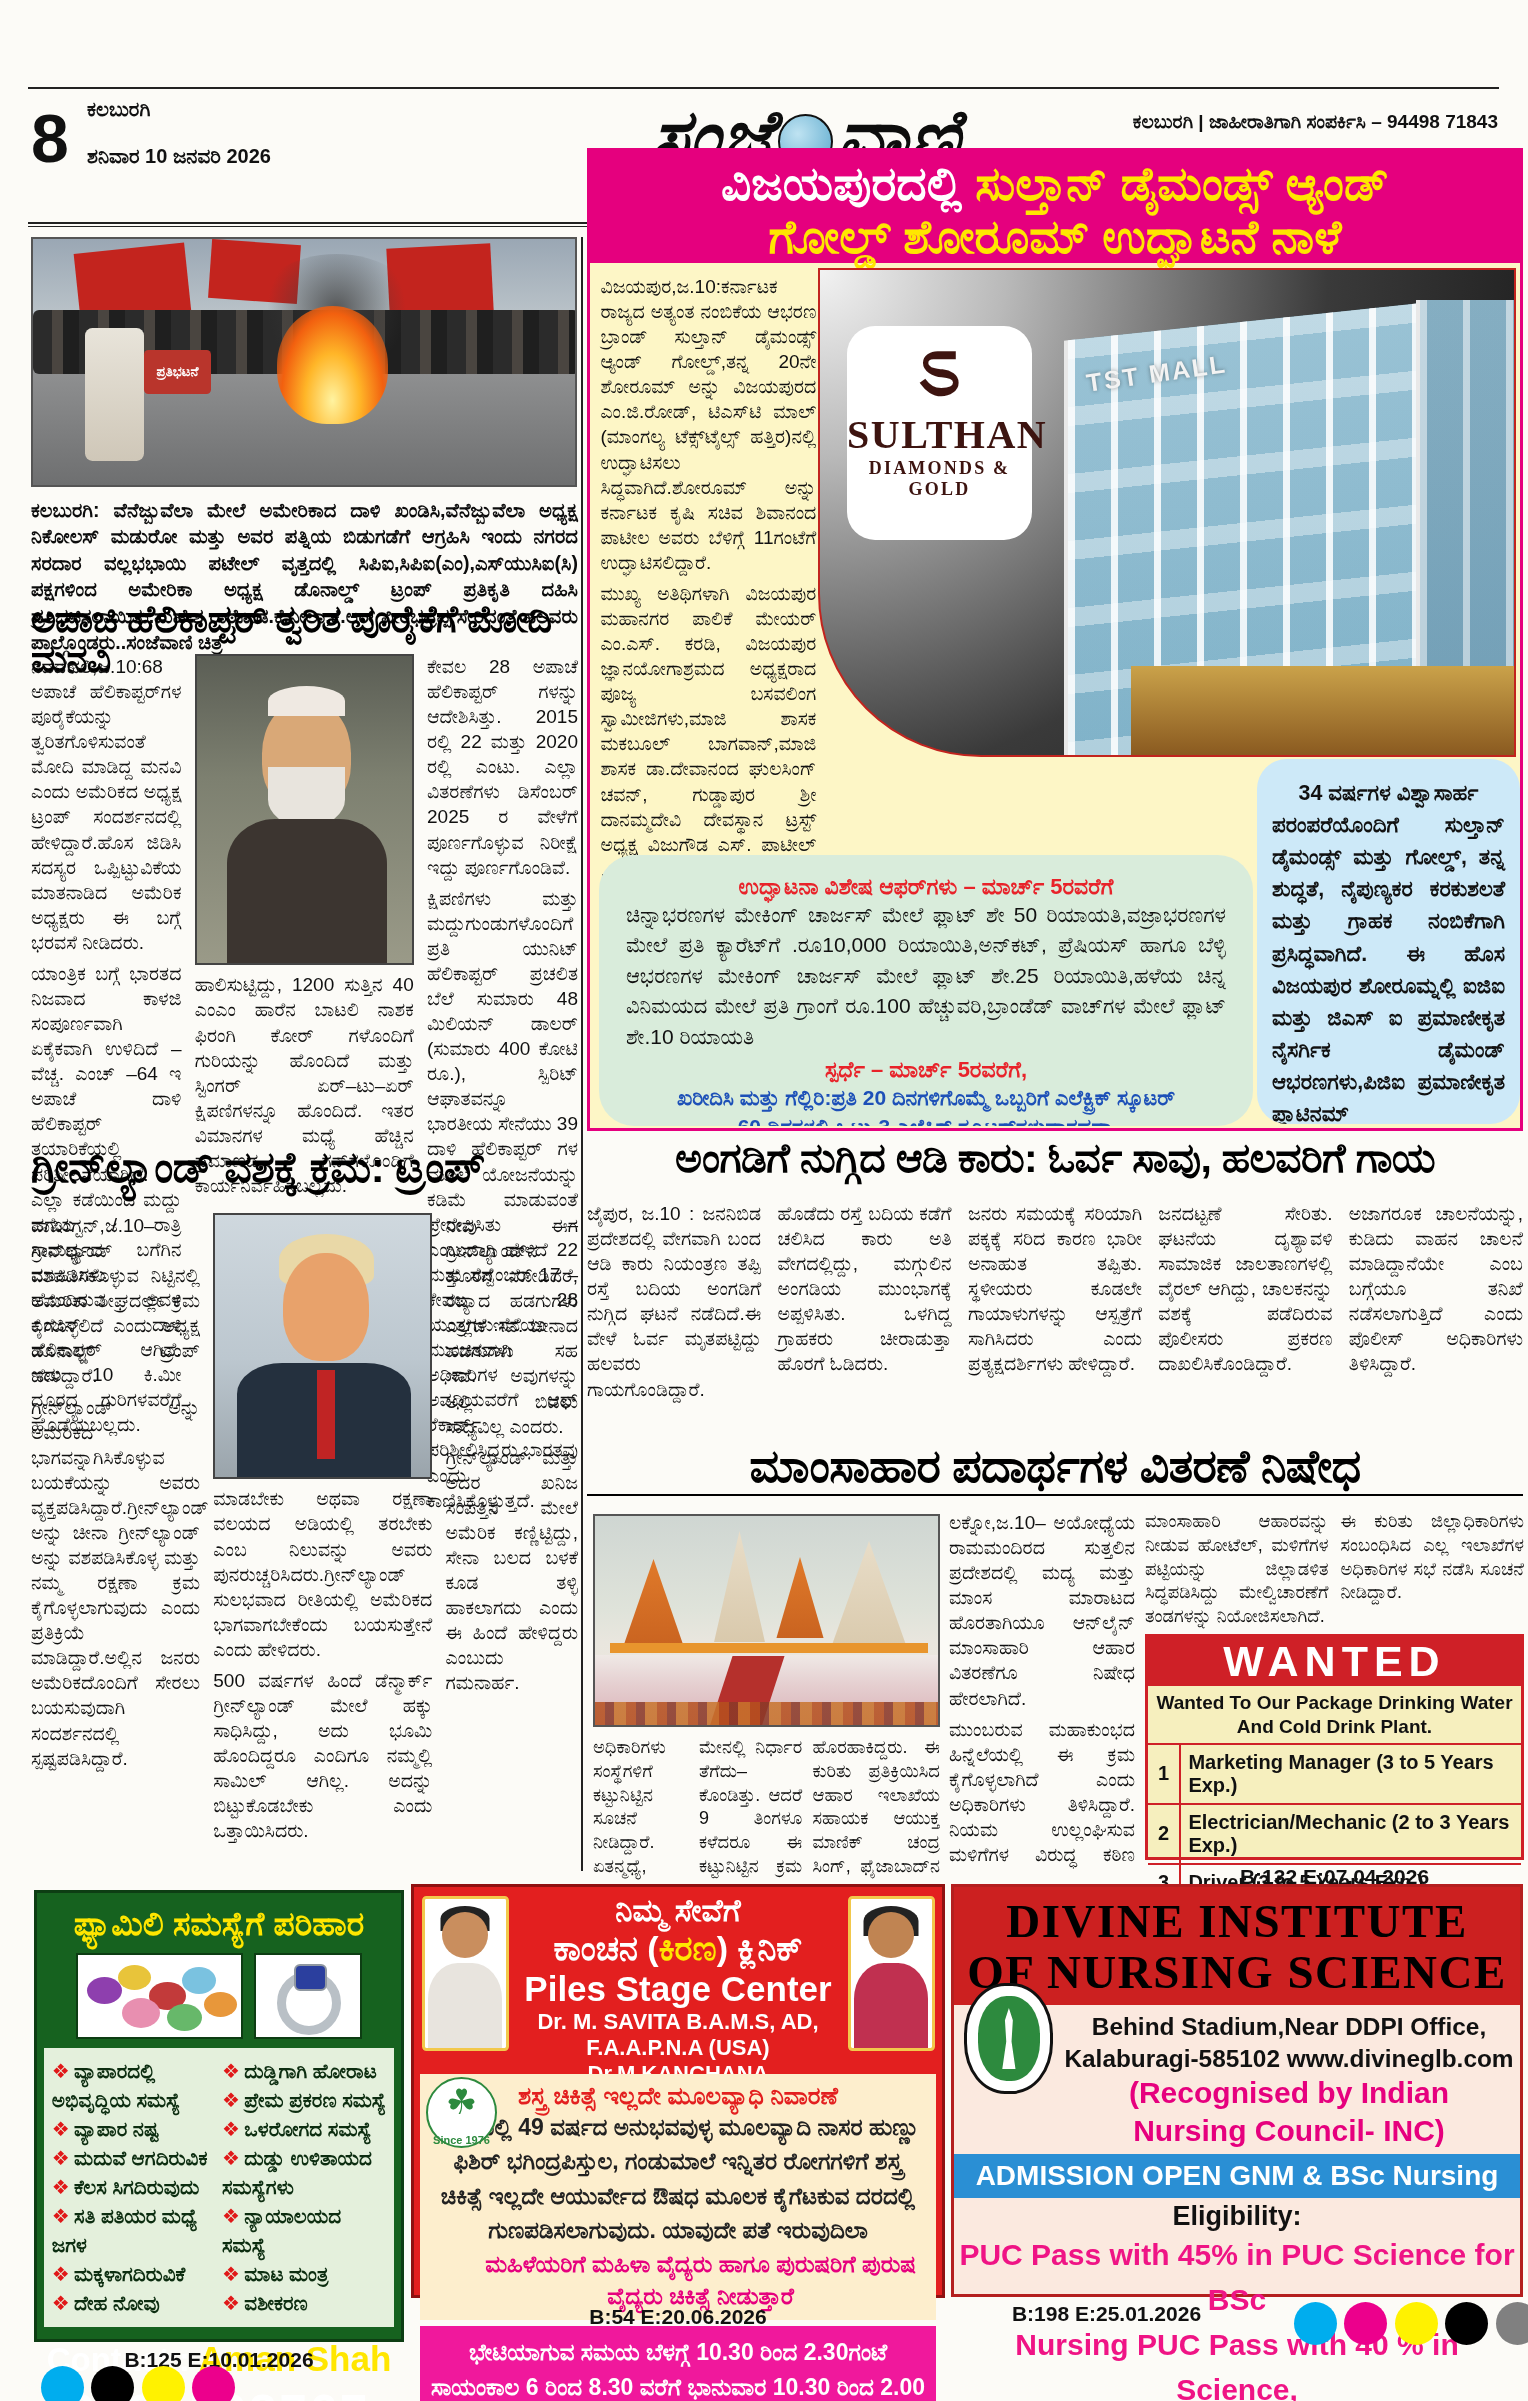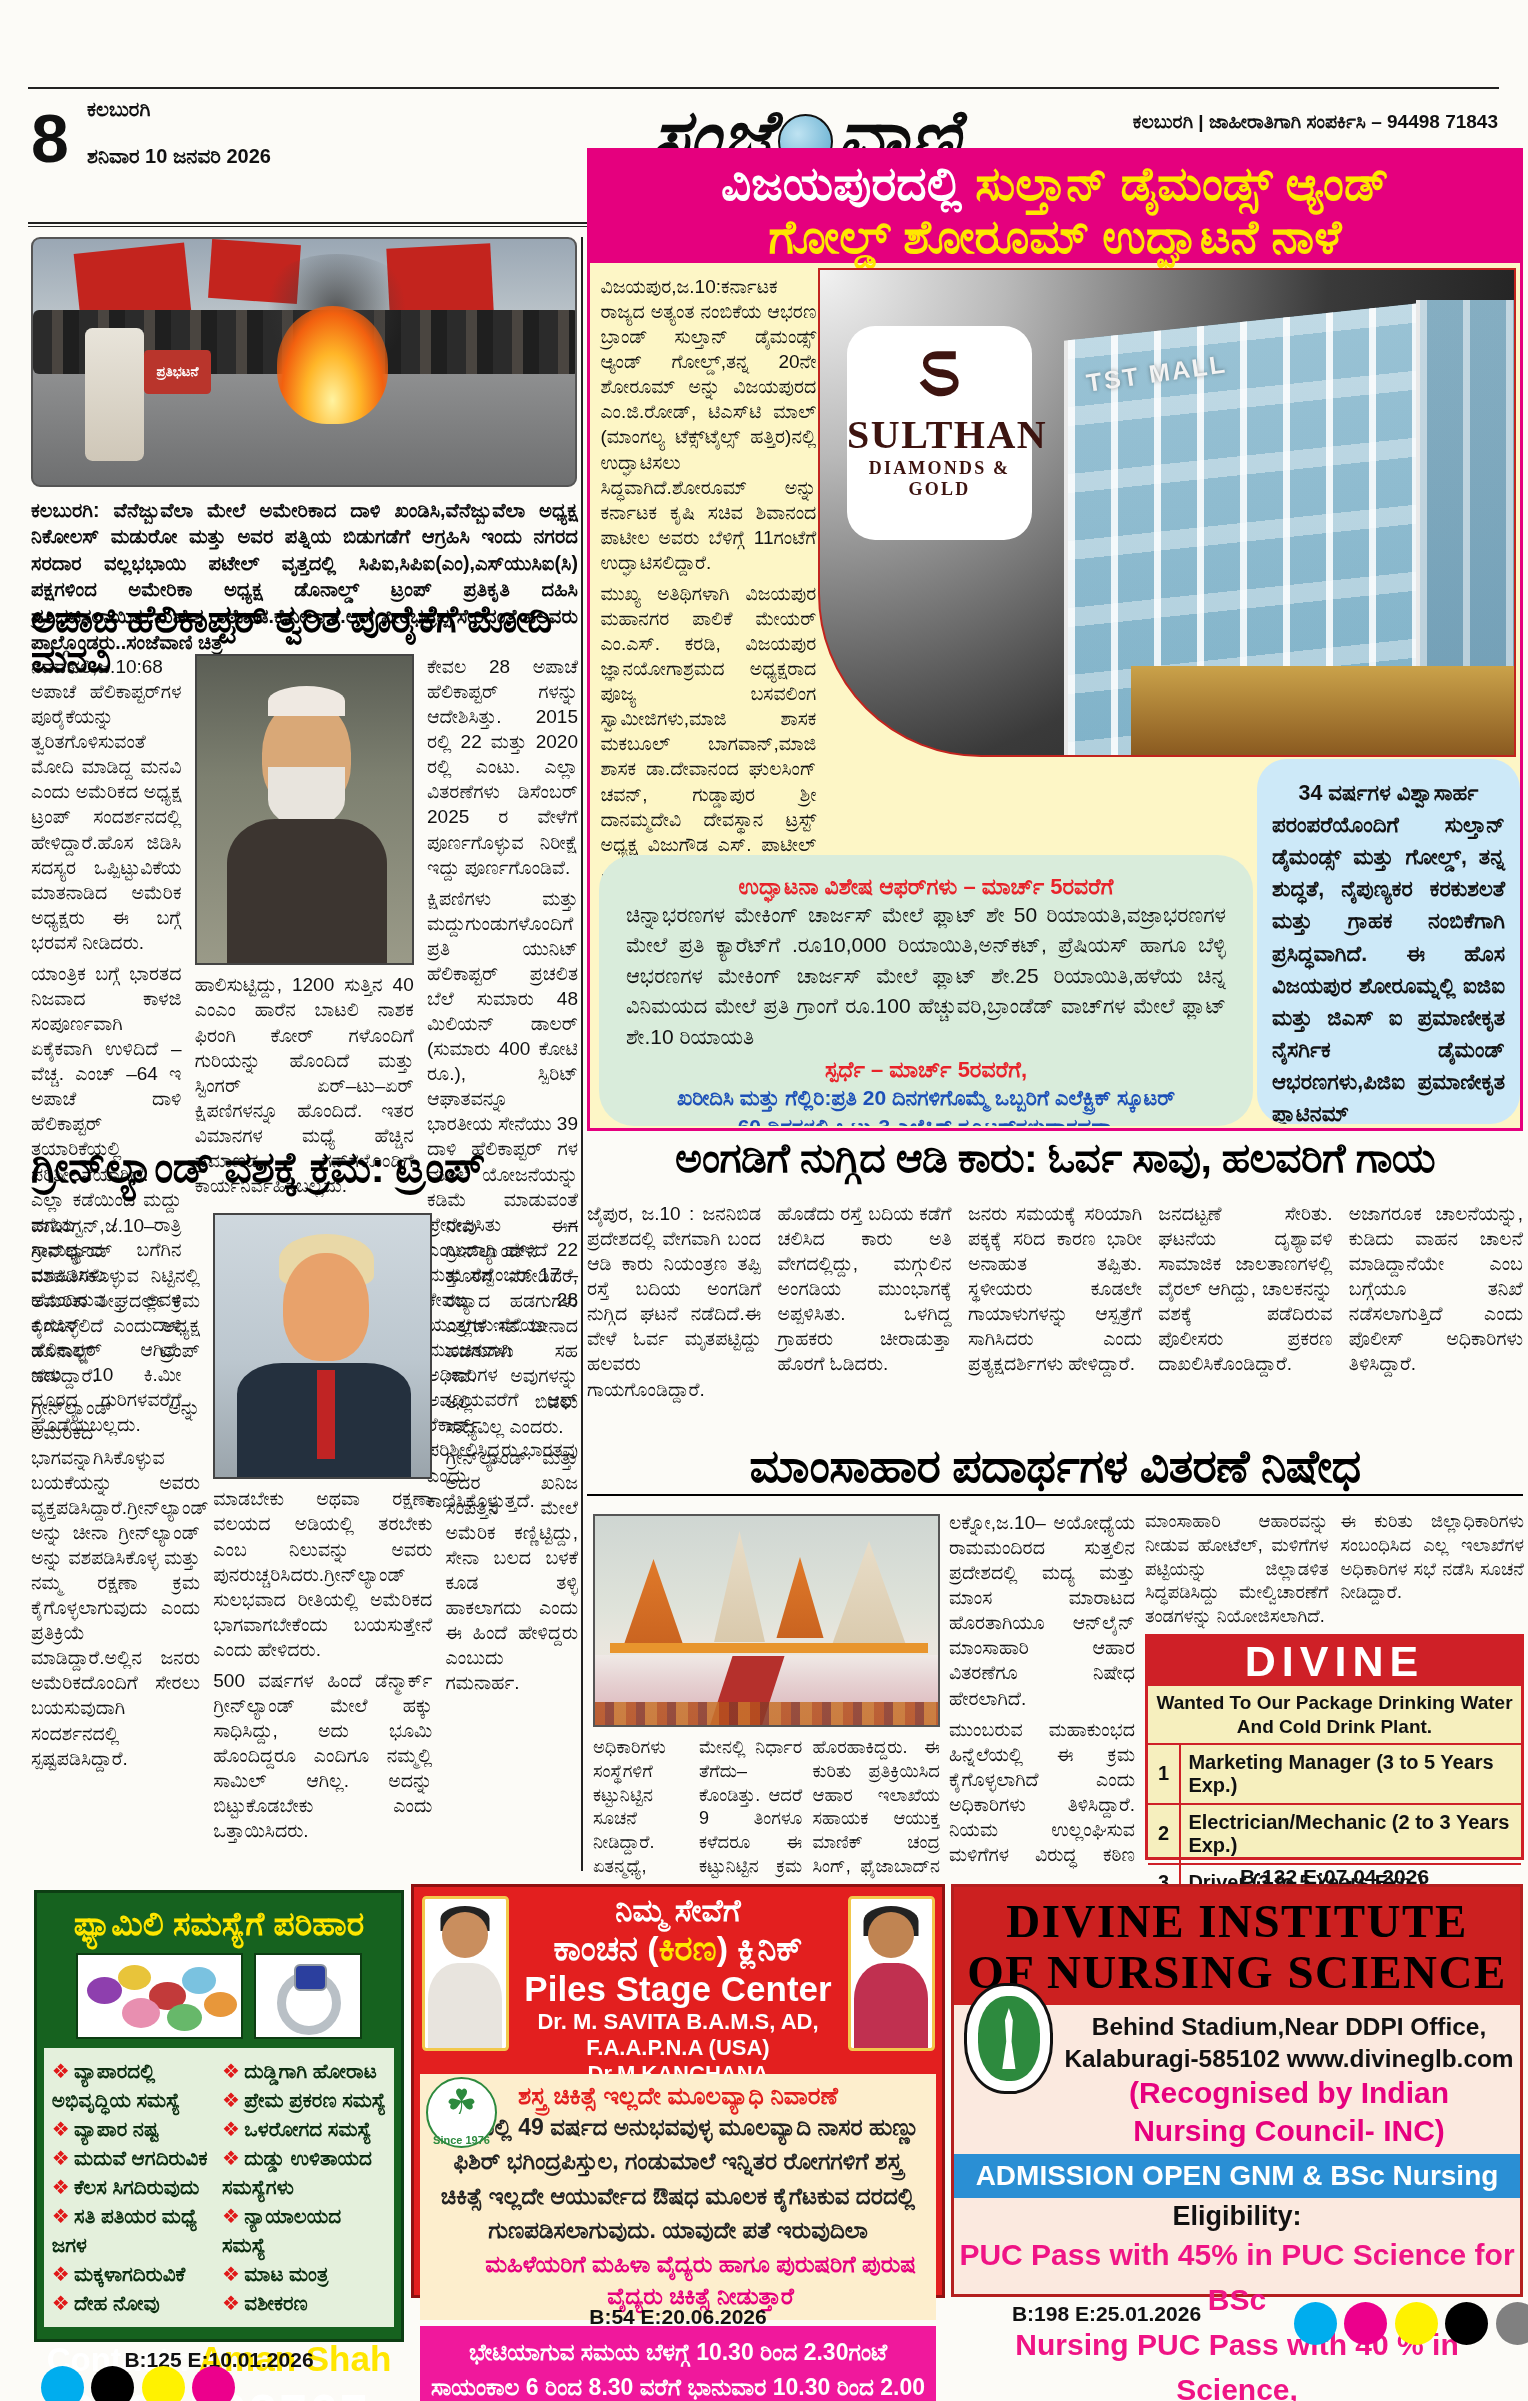--- a/index.html
+++ b/index.html
@@ -19,21 +19,21 @@
 
   
   .headline { font-weight:bold; color:#000; line-height:1.05; letter-spacing:-0.7px; }
   .bodytext { font-size:19px; line-height:1.32; color:#101010; }
   .cols { display:flex; gap:13.3px; }
   .col { flex:1; }
   .caption { font-size:19.6px; line-height:1.35; font-weight:bold; color:#0c0c0c; }
 
   
   .photo { position:absolute; border:2.2px solid #555; overflow:hidden; }
-  .protest-bg { background:linear-gradient(180deg,#9aa7b4 0%,#b9c2c8 30%,#8e8f90 55%,#6e6f70 100%);border-radius:9px; }
+  .protest-bg { background:linear-gradient(180deg,#9aa7b4 0%,#b9c2c8 30%,#8e8f90 55%,#6e6f70 100%); }
   .flag { position:absolute; background:#c3241e; }
   .fire { position:absolute; border-radius:50% 50% 45% 45%; background:radial-gradient(ellipse at 50% 80%, #fff3a0 0%, #ffb628 35%, #f2600f 65%, rgba(120,40,10,.0) 100%); }
   .smoke { position:absolute; border-radius:50%; background:radial-gradient(circle,#3c3c3ccc,#77777700 70%); }
   .crowdline { position:absolute; background:repeating-linear-gradient(90deg,#2b2b2b 0 19px,#4a4540 19px 30px,#1f1f1f 30px 46px); border-radius:6px; }
   .sari { position:absolute; background:linear-gradient(180deg,#e8e4da,#cfc7b8); border-radius:7.4px; }
 
   .modi-bg { background:linear-gradient(180deg,#5b5e55 0%,#7d8070 40%,#9a9a88 100%); }
   .face { position:absolute; border-radius:48% 48% 42% 42%; }
   .modi-face { background:#d9a877; }
   .modi-beard { position:absolute; background:#e8e4dd; border-radius:0 0 45% 45%; }
@@ -314,21 +314,21 @@
   </div>
 
   <div class="abs" style="left:1145px;top:1510px;width:379px;height:118px">
     <div class="cols" style="gap:12px">
       <div class="col bodytext just" style="font-size:18px">ಮಾಂಸಾಹಾರಿ ಆಹಾರವನ್ನು ನೀಡುವ ಹೋಟೆಲ್, ಮಳಿಗೆಗಳ ಪಟ್ಟಿಯನ್ನು ಜಿಲ್ಲಾಡಳಿತ ಸಿದ್ಧಪಡಿಸಿದ್ದು ಮೇಲ್ವಿಚಾರಣೆಗೆ ತಂಡಗಳನ್ನು ನಿಯೋಜಿಸಲಾಗಿದೆ.</div>
       <div class="col bodytext just" style="font-size:18px">ಈ ಕುರಿತು ಜಿಲ್ಲಾಧಿಕಾರಿಗಳು ಸಂಬಂಧಿಸಿದ ಎಲ್ಲ ಇಲಾಖೆಗಳ ಅಧಿಕಾರಿಗಳ ಸಭೆ ನಡೆಸಿ ಸೂಚನೆ ನೀಡಿದ್ದಾರೆ.</div>
     </div>
   </div>
 
   <div class="wanted" style="left:1145px;top:1634px;width:379px;height:226px">
-    <div class="wanted-title">DIVINE</div>
+    <div class="wanted-title">WANTED</div>
     <div class="wanted-sub">Wanted To Our Package Drinking Water And Cold Drink Plant.</div>
     <div class="wrow">
         <div class="wnum">1</div>
         <div class="wjob">Marketing Manager (3 to 5 Years Exp.)</div>
       </div>
     <div class="wrow">
         <div class="wnum">2</div>
         <div class="wjob">Electrician/Mechanic (2 to 3 Years Exp.)</div>
       </div>
     <div class="wrow">

